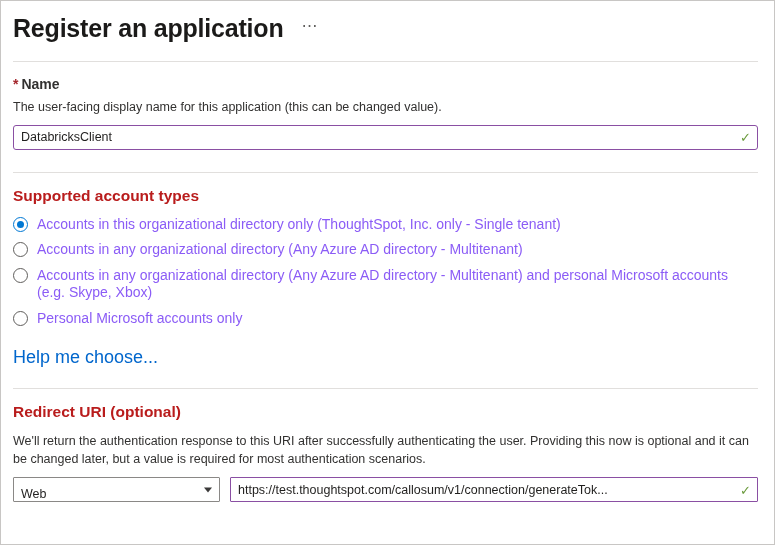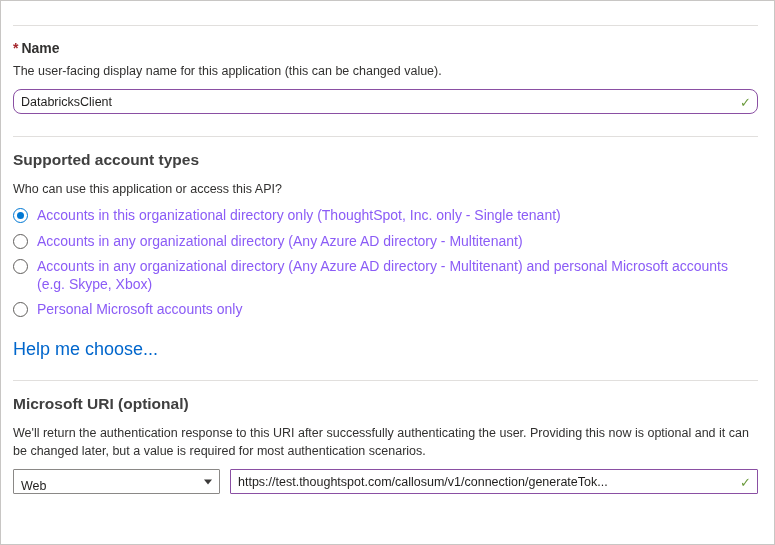--- a/index.html
+++ b/index.html
@@ -69,42 +69,42 @@
   }
   .text-input-wrap {
     position: relative;
     display: block;
   }
   .text-input {
     width: 100%;
     box-sizing: border-box;
     height: 25px;
     border: 1px solid #8a4fa3;
-    border-radius: 8px;
+    border-radius: 3px;
     font-family: "Liberation Sans", sans-serif;
     font-size: 12.5px;
     color: #201f1e;
     padding: 2px 26px 2px 7px;
     background: #ffffff;
     outline: none;
   }
   .check-mark {
     position: absolute;
     right: 7px;
     top: 50%;
     transform: translateY(-50%);
     color: #6a9a3c;
     font-size: 13px;
     line-height: 1;
     pointer-events: none;
   }
   .section-head {
     font-size: 15.5px;
     font-weight: 600;
-    color: #404040;
+    color: #b91c1c;
     margin-bottom: 11px;
   }
   .radio-list {
     margin-top: 8px;
   }
   .radio-row {
     display: flex;
     align-items: flex-start;
     gap: 9px;
     margin-bottom: 8px;
@@ -202,39 +202,42 @@
     outline: none;
   }
   .sec-block { margin-top: 2px; }
 </style>
 </head>
 <body>
 
 <div class="screen">
   <div class="inner">
 
+    <div class="page-title-row">
+      <div class="page-title">Register an application</div>
+      <div class="ellipsis-icon">⋯</div>
+    </div>
 
     <div class="divider"></div>
 
     <div class="sec-block">
       <div class="field-label">
         <span class="req-star">*</span><span>Name</span>
       </div>
       <div class="help-text">The user-facing display name for this application (this can be changed value).</div>
       <div class="text-input-wrap">
         <input class="text-input" type="text" value="DatabricksClient" style="">
         <span class="check-mark">✓</span>
       </div>
     </div>
 
     <div class="divider" style="margin-top:22px;"></div>
 
     <div class="sec-block">
       <div class="section-head">Supported account types</div>
-      <div class="help-text">Who can use this application or access this API?</div>
 
       <div class="radio-list">
         <div class="radio-row">
           <span class="radio-outer checked"></span>
           <span class="radio-label">Accounts in this organizational directory only (ThoughtSpot, Inc. only - Single tenant)</span>
         </div>
         <div class="radio-row">
           <span class="radio-outer"></span>
           <span class="radio-label">Accounts in any organizational directory (Any Azure AD directory - Multitenant)</span>
         </div>
@@ -247,21 +250,21 @@
           <span class="radio-label">Personal Microsoft accounts only</span>
         </div>
       </div>
 
       <a class="link">Help me choose...</a>
     </div>
 
     <div class="divider" style="margin-top:20px;"></div>
 
     <div class="sec-block">
-      <div class="section-head">Microsoft URI (optional)</div>
+      <div class="section-head">Redirect URI (optional)</div>
       <div class="help-text">We'll return the authentication response to this URI after successfully authenticating the user. Providing this now is optional and it can be changed later, but a value is required for most authentication scenarios.</div>
 
       <div class="redirect-row">
         <div class="select-wrap">
           <div class="select-box">
             <span>Web</span>
           </div>
           <span class="chevron"></span>
         </div>
         <div class="uri-wrap">

